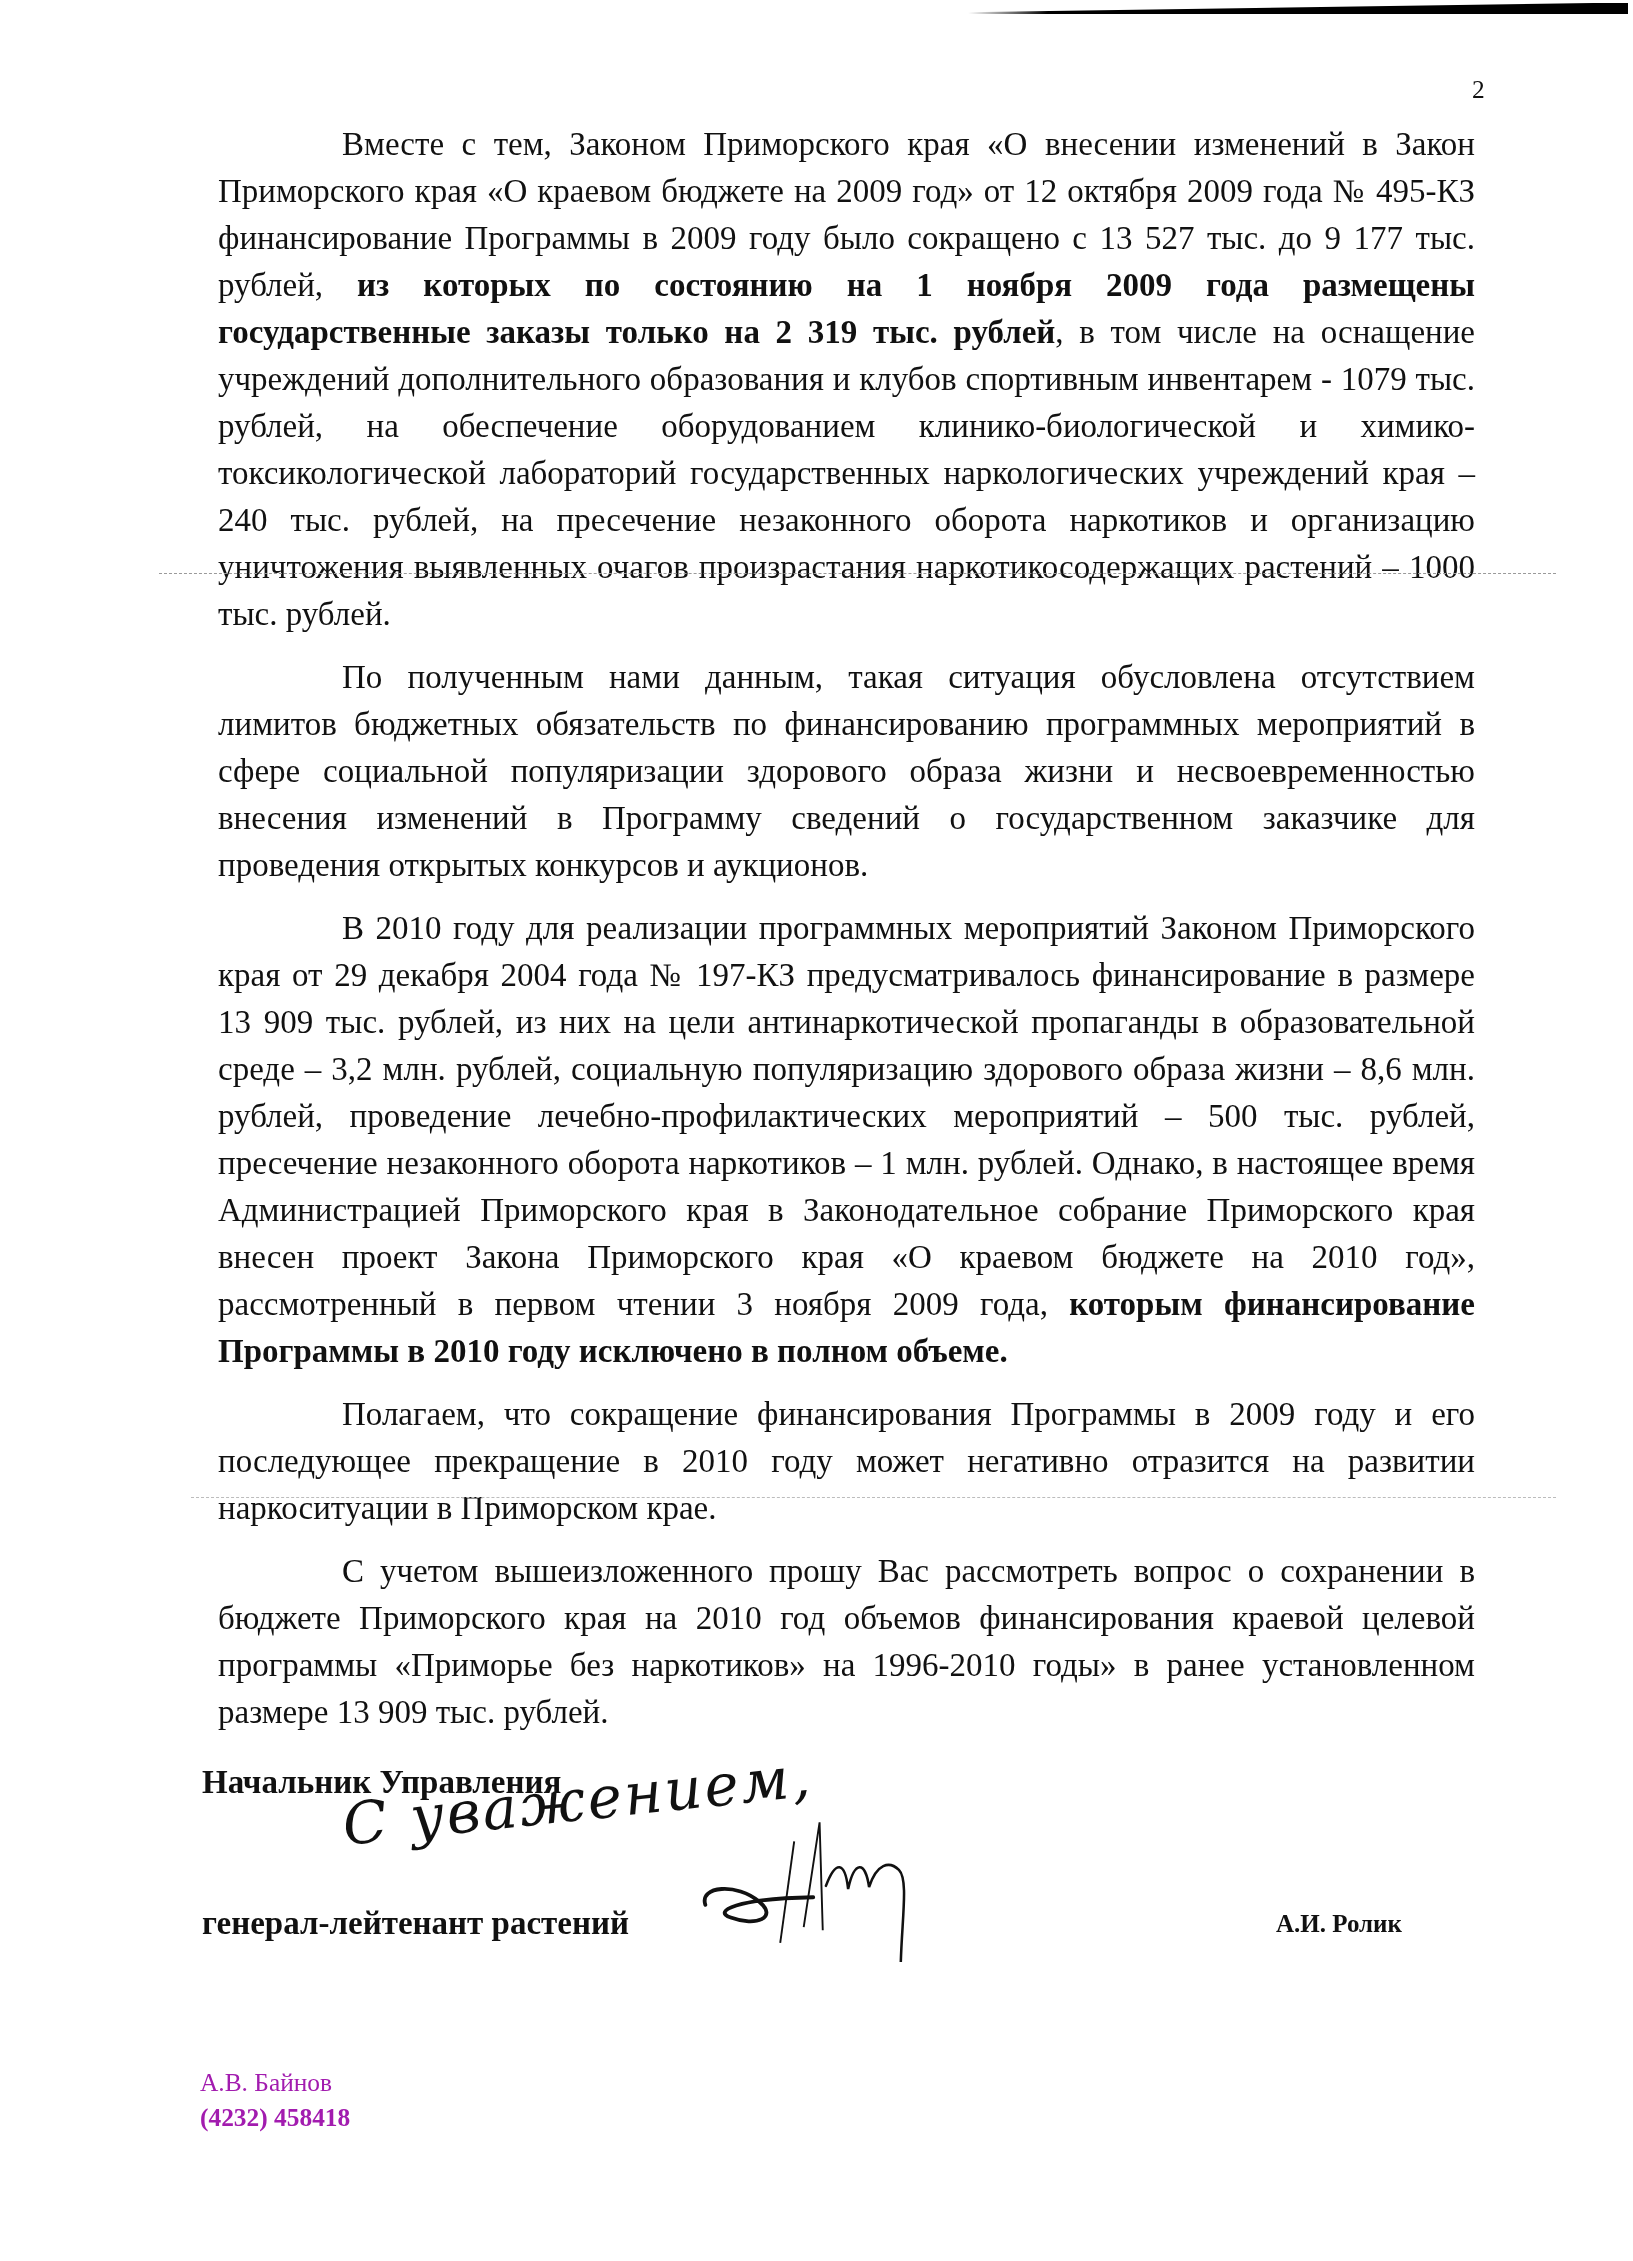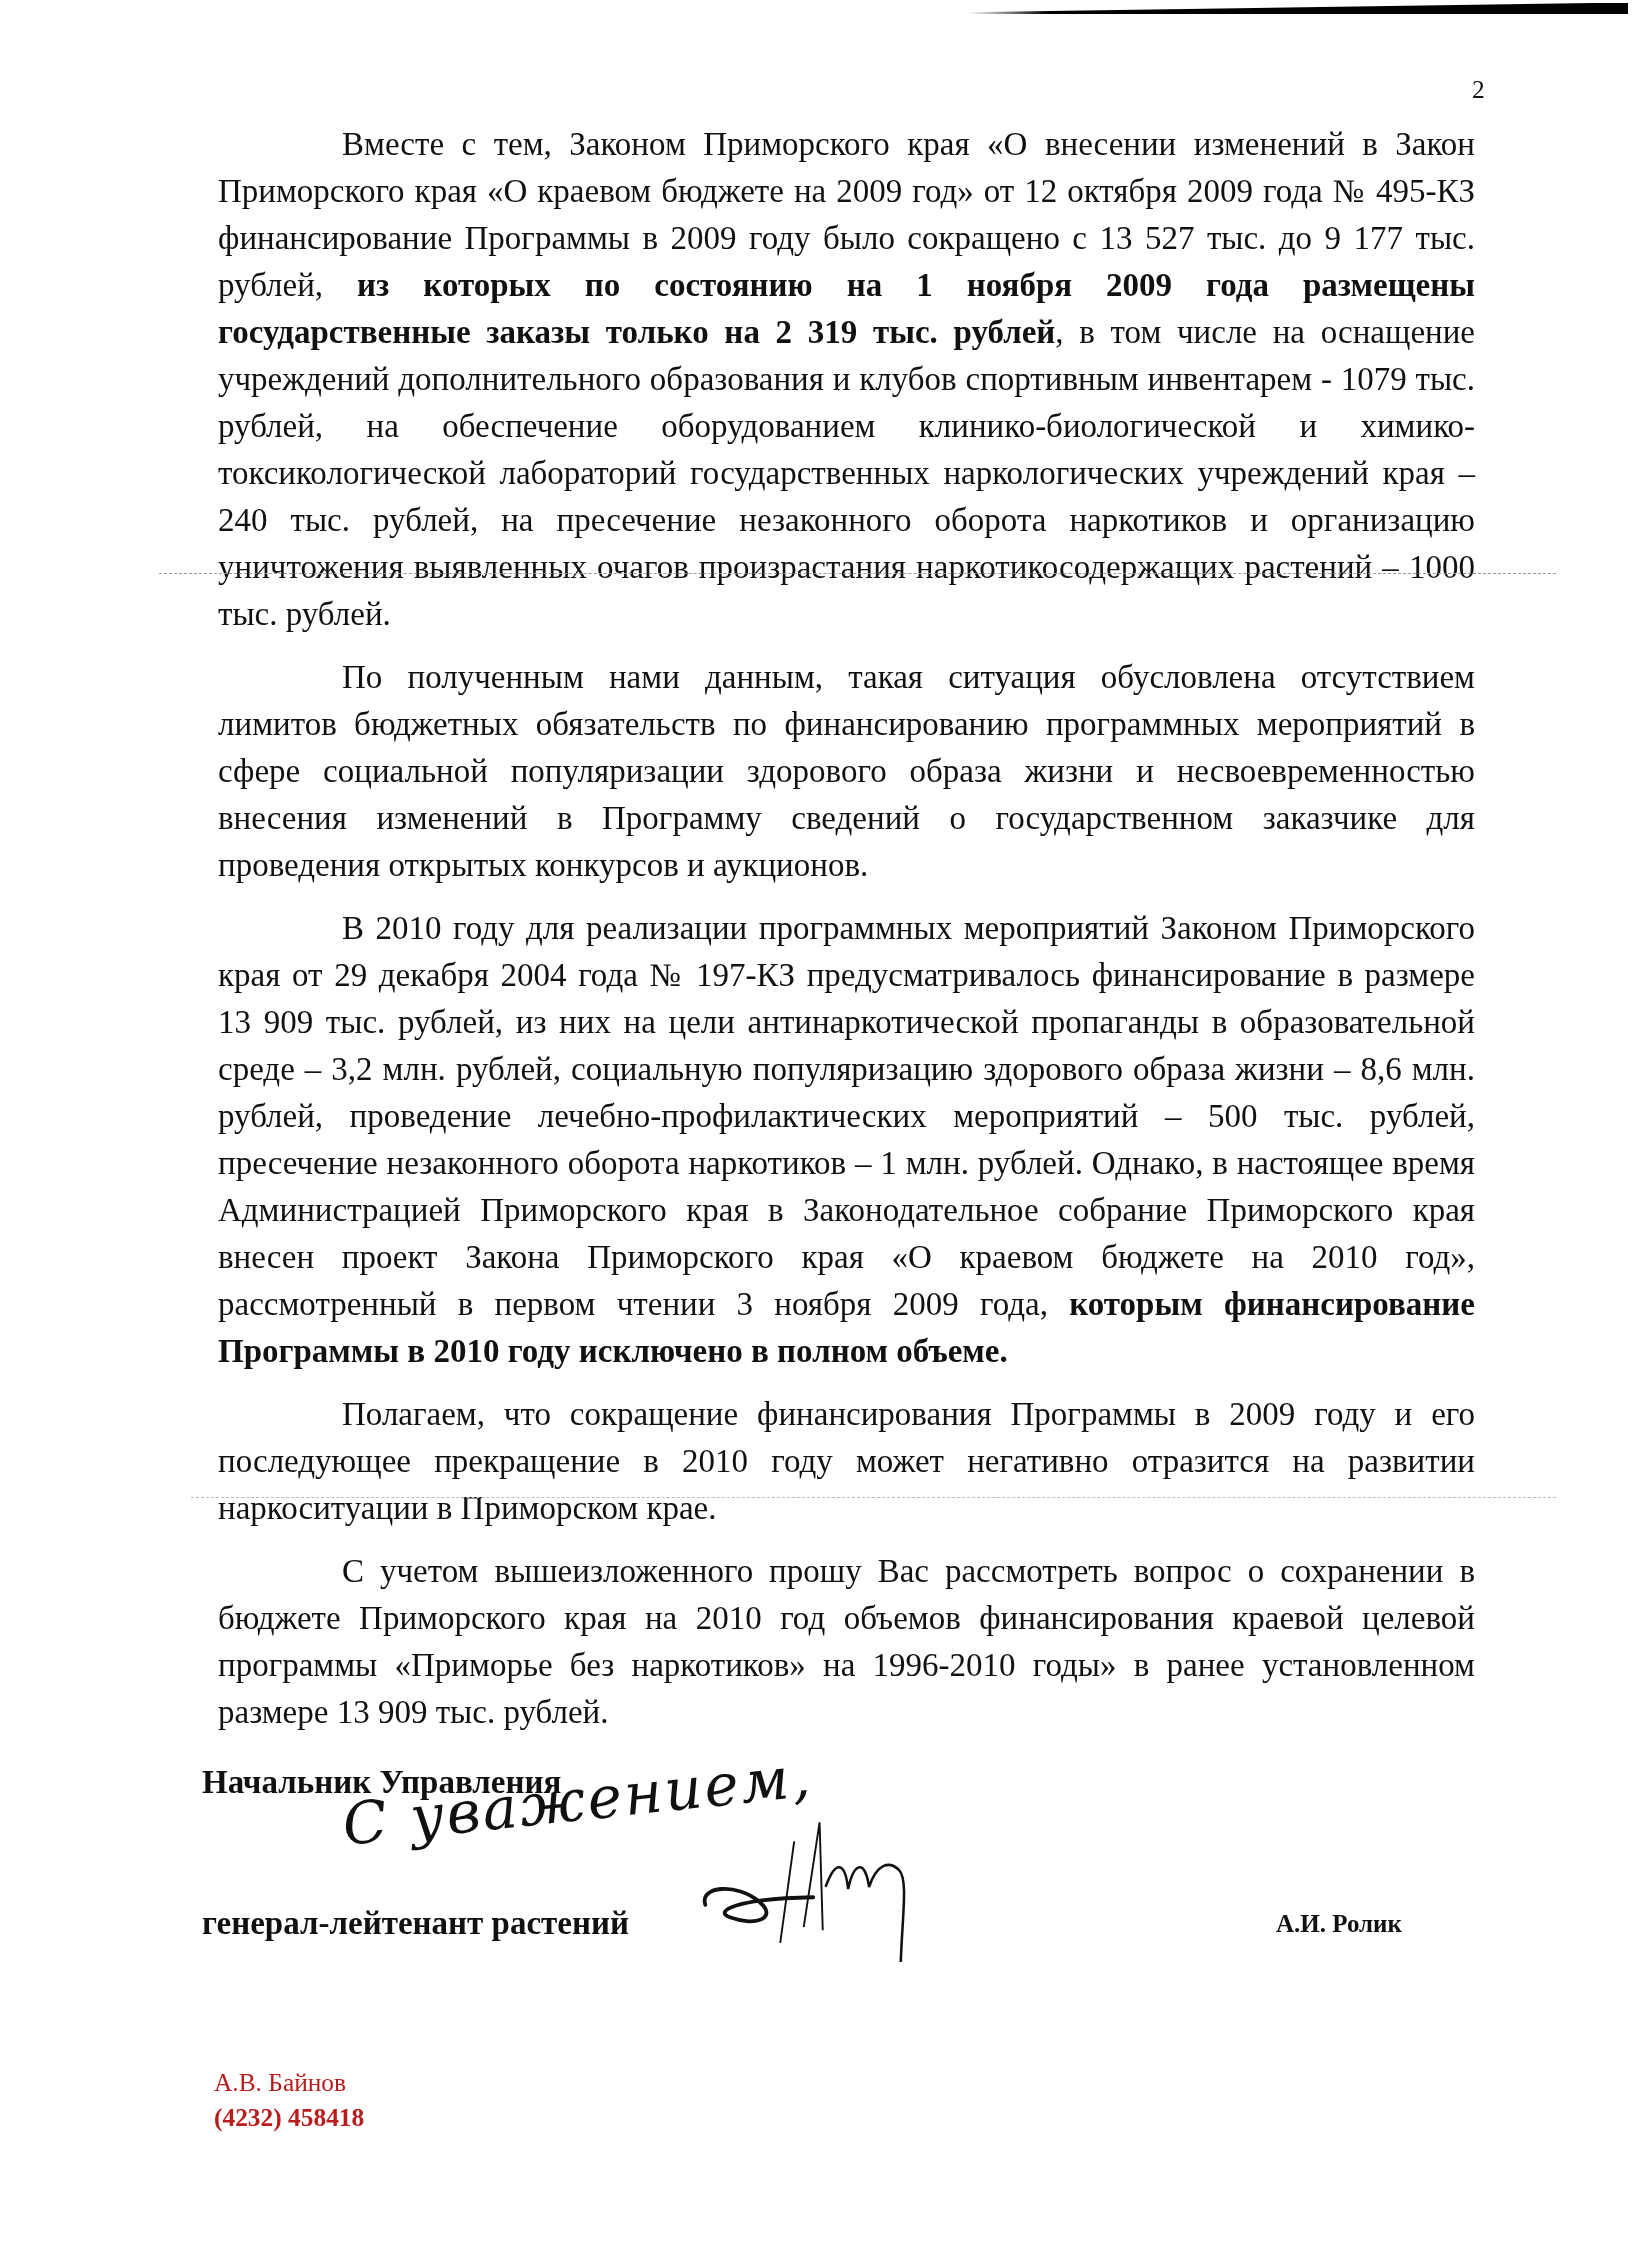--- a/index.html
+++ b/index.html
@@ -81,24 +81,24 @@
     .signer-name {
       position: absolute;
       left: 1276px;
       top: 1900px;
       font-size: 25px;
       font-weight: bold;
       line-height: 47px;
     }
     .contact {
       position: absolute;
-      left: 214px;
+      left: 200px;
       font-size: 25.4px;
       line-height: 36px;
-      color: #b91c1c;
+      color: #a21caf;
     }
     .contact.name { top: 2064px; }
     .contact.phone { top: 2099px; font-weight: bold; }
   </style>
 </head>
 <body>
 
 <div class="scan-mark"></div>
 
 <div class="page-number">2</div>

